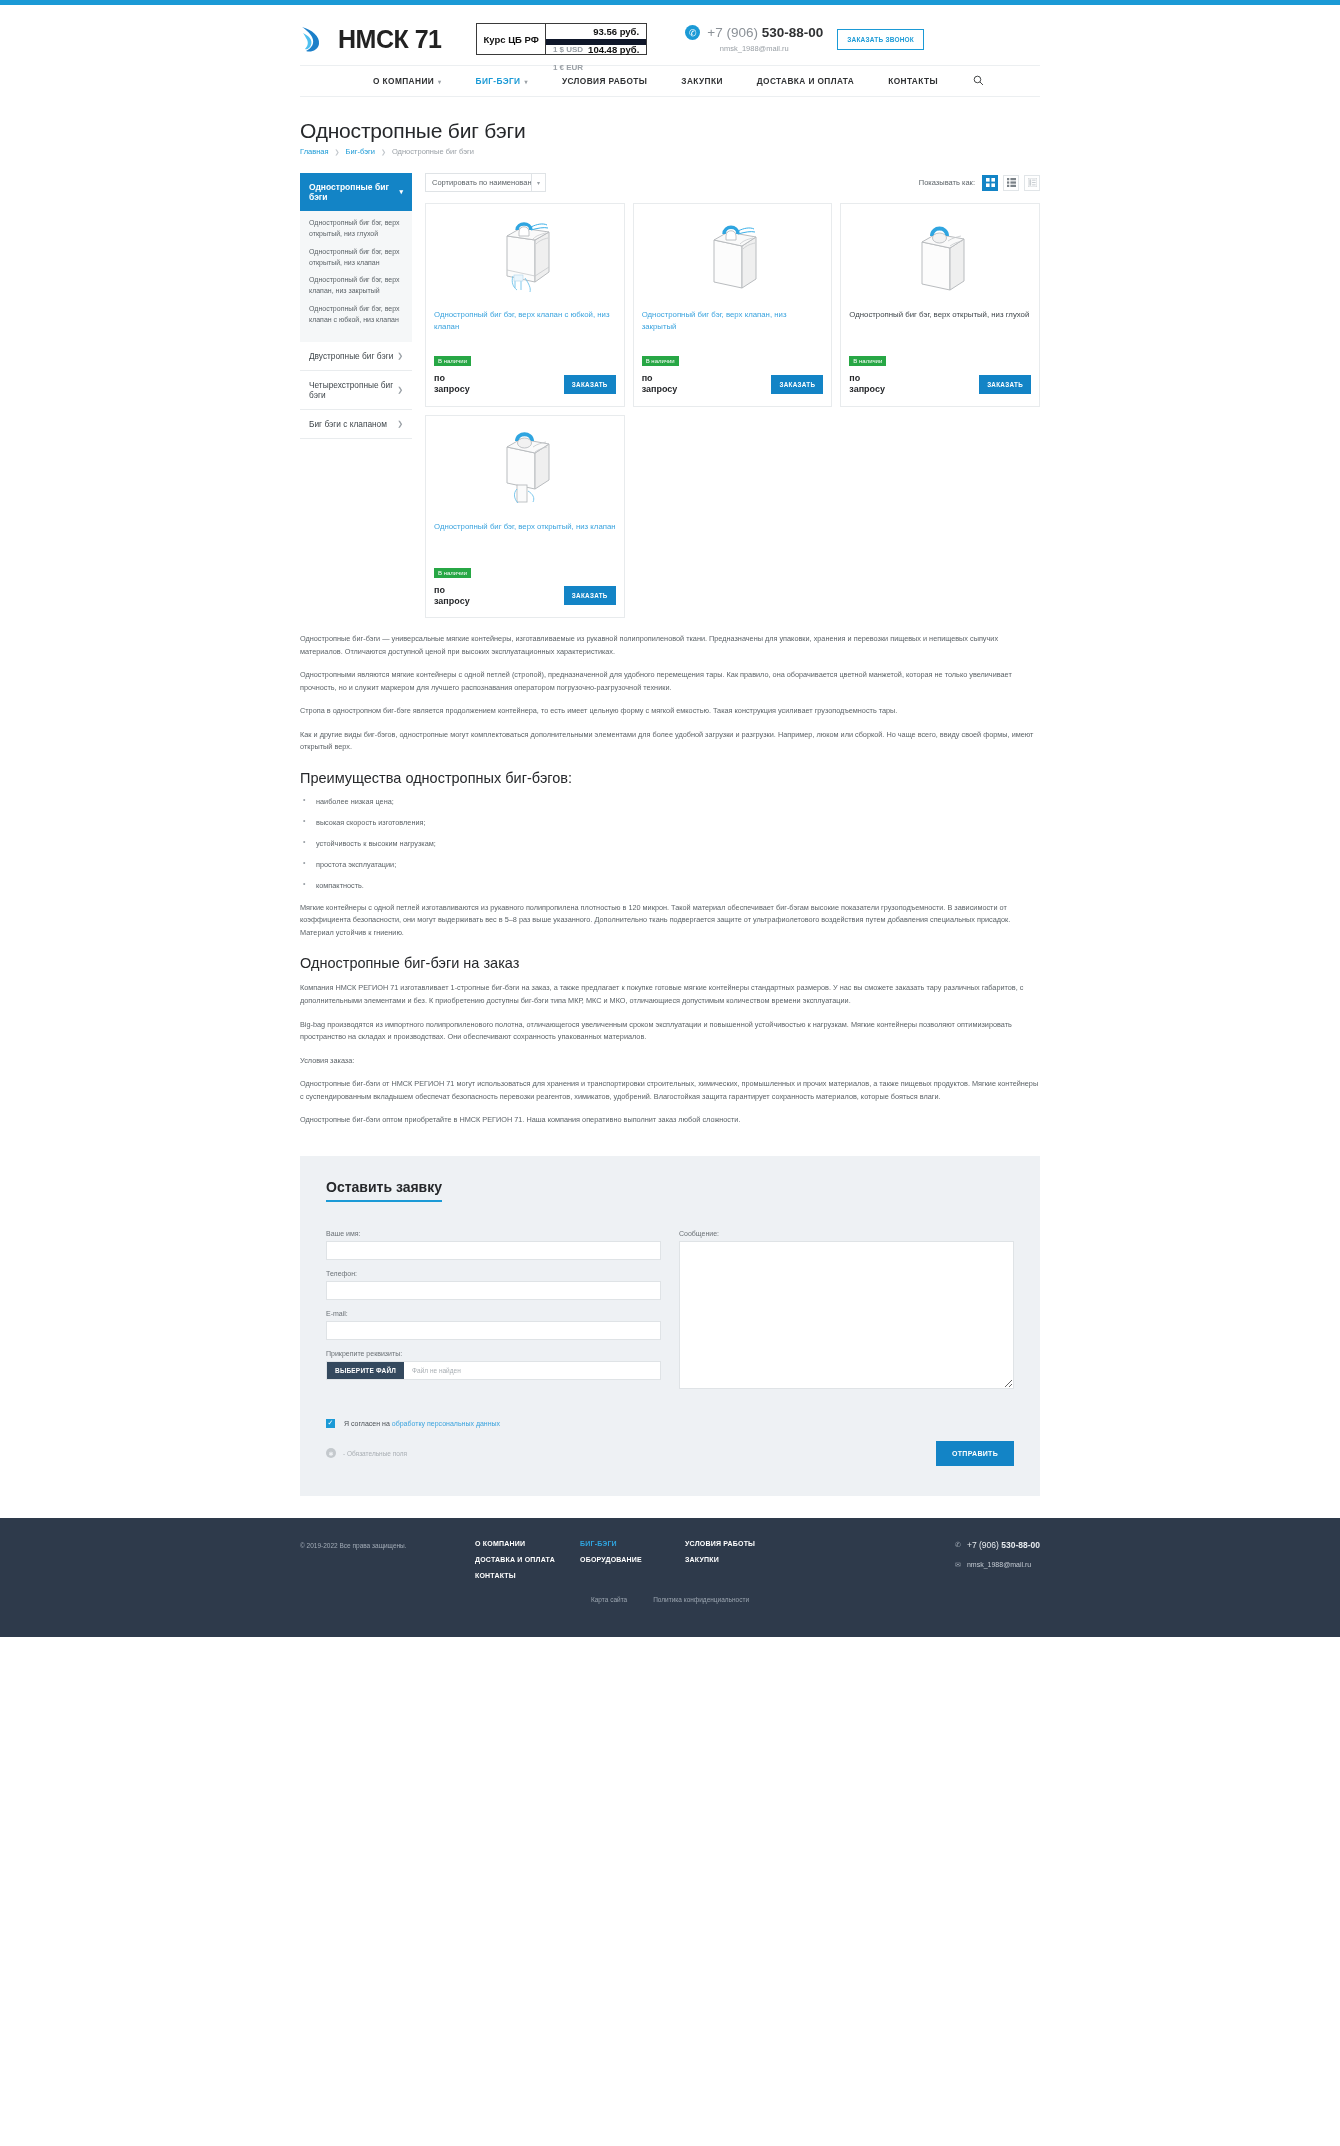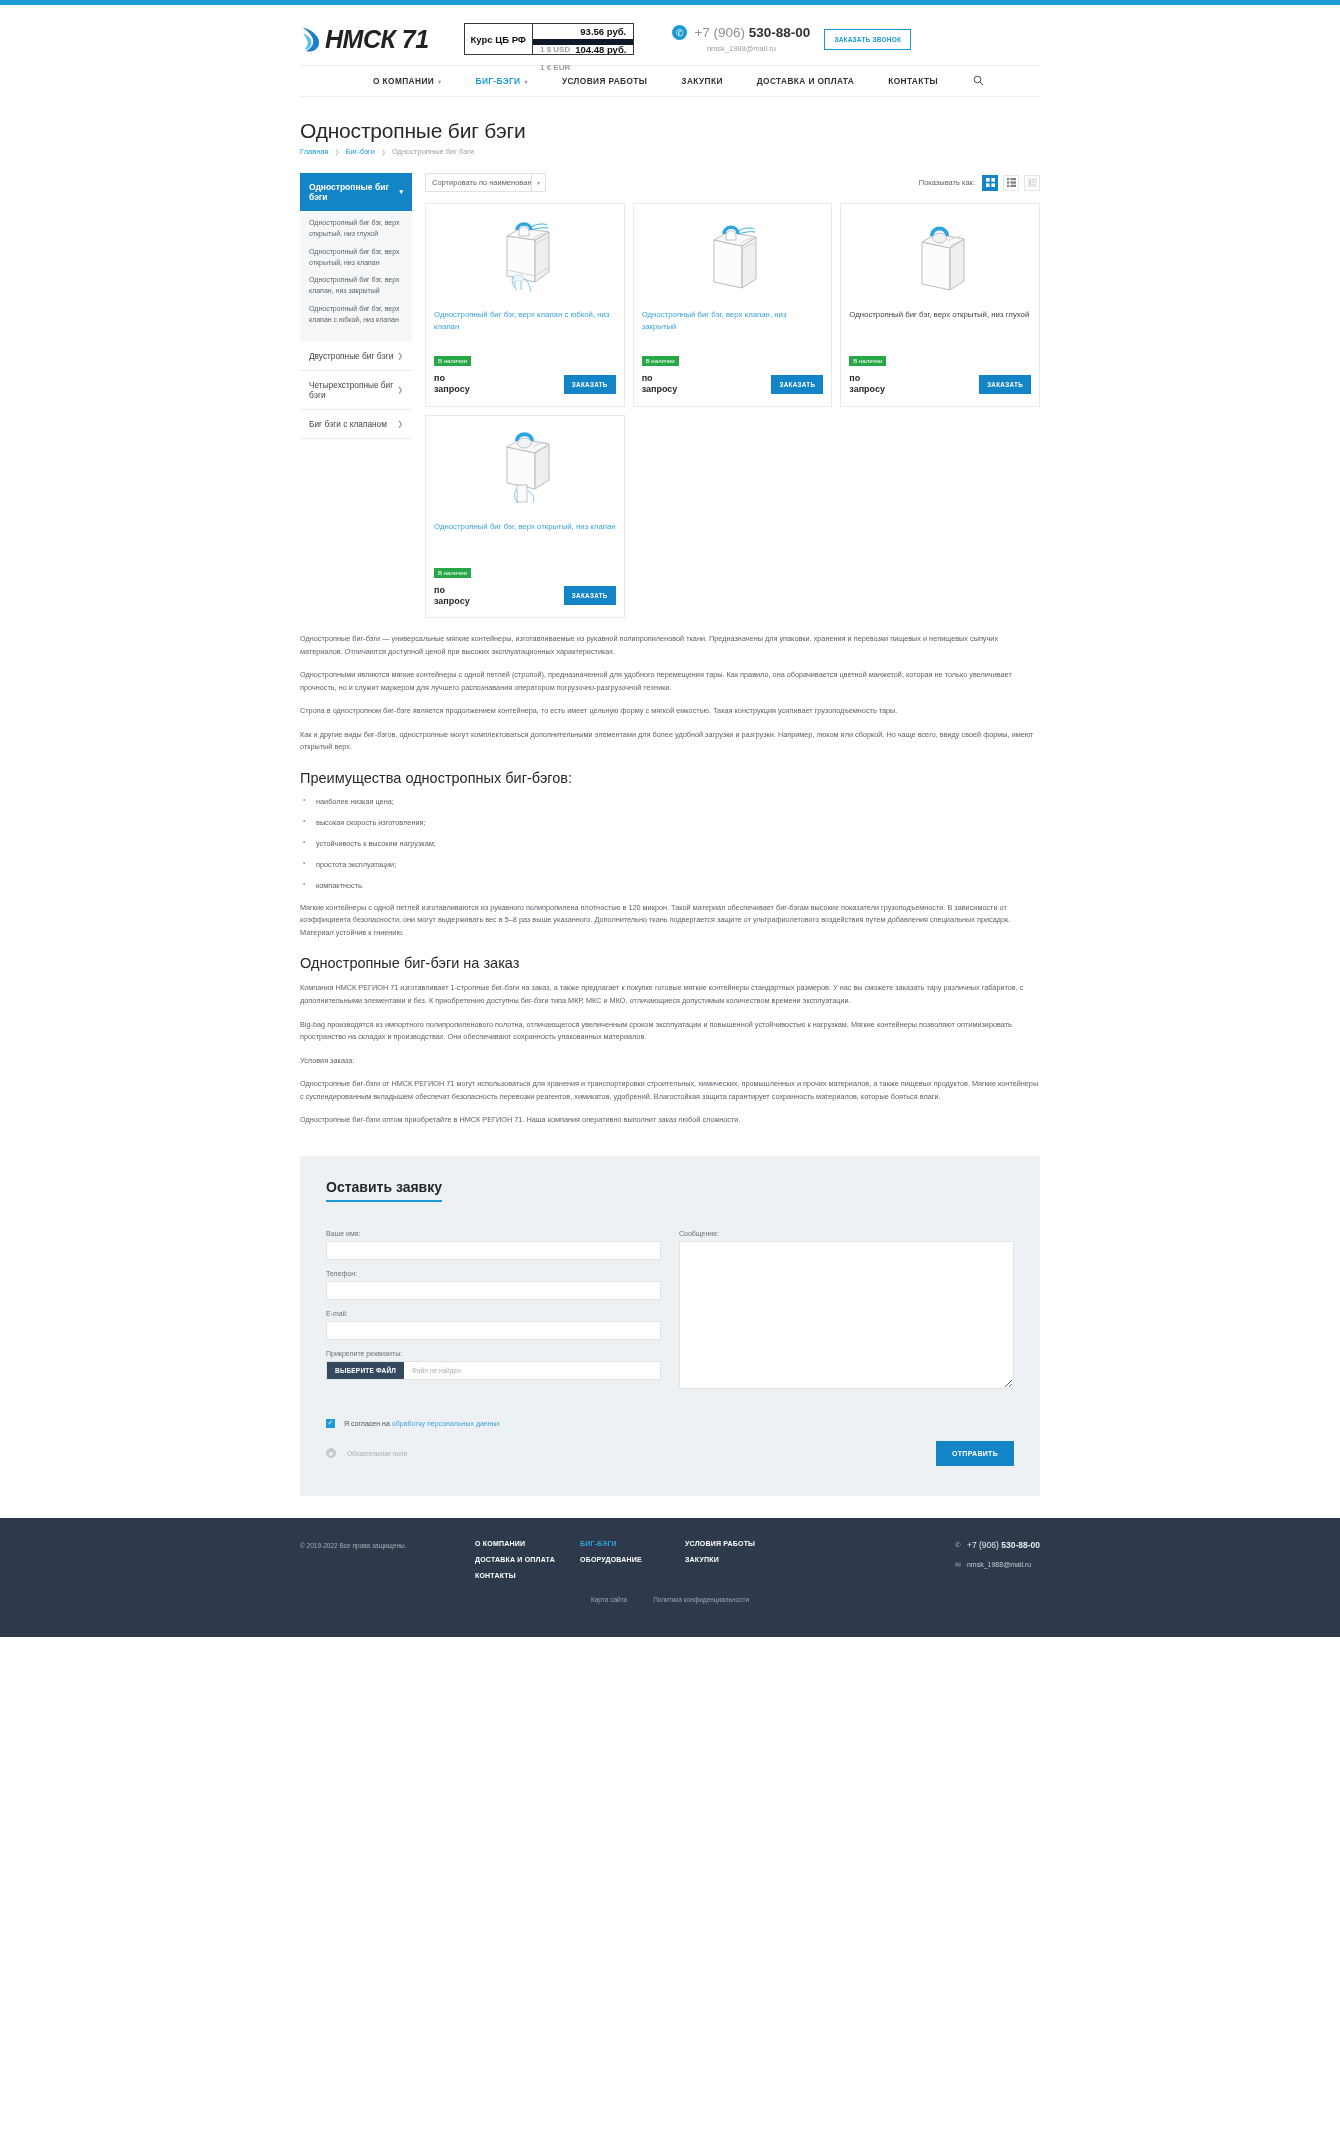--- a/index.html
+++ b/index.html
@@ -11,21 +11,21 @@
     background:#ffffff;
     color:#3c4043;
     overflow:hidden;
   }
   .topbar { height:5px; background:#1b9ad6; width:100%; }
   .wrap { width:740px; margin:0 auto; }
 
   
   header.site-head { background:#fff; }
   .head-row { display:flex; align-items:center; height:60px; padding-top:8px; }
-  .logo { display:flex; align-items:center; gap:3px; margin-left:0px;font-style:italic; }
+  .logo { display:flex; align-items:center; gap:16px; margin-left:0px; }
   .logo-mark { width:22px; height:30px; position:relative; }
   .logo-text { font-size:25px; font-weight:bold; color:#222; letter-spacing:-0.5px; }
 
   .rate-box { margin-left:35px; border:1px solid #3a3a3a; display:flex; font-size:9px; }
   .rate-label { padding:5px 6px; font-weight:bold; display:flex; align-items:center; color:#111; font-size:9.5px; white-space:nowrap; }
   .rate-tbl { border-left:1px solid #3a3a3a; }
   .rate-tr { display:flex; align-items:center; height:15px; }
   .rate-tr + .rate-tr { border-top:6px solid #0f172a; }
   .rate-cur { color:#9aa0a6; padding:0 5px 0 7px; font-size:8px; font-weight:bold; white-space:nowrap;margin-top:36px; }
   .rate-val { font-weight:bold; color:#111; padding-right:7px; font-size:9.5px; white-space:nowrap; text-align:right; min-width:58px; }

